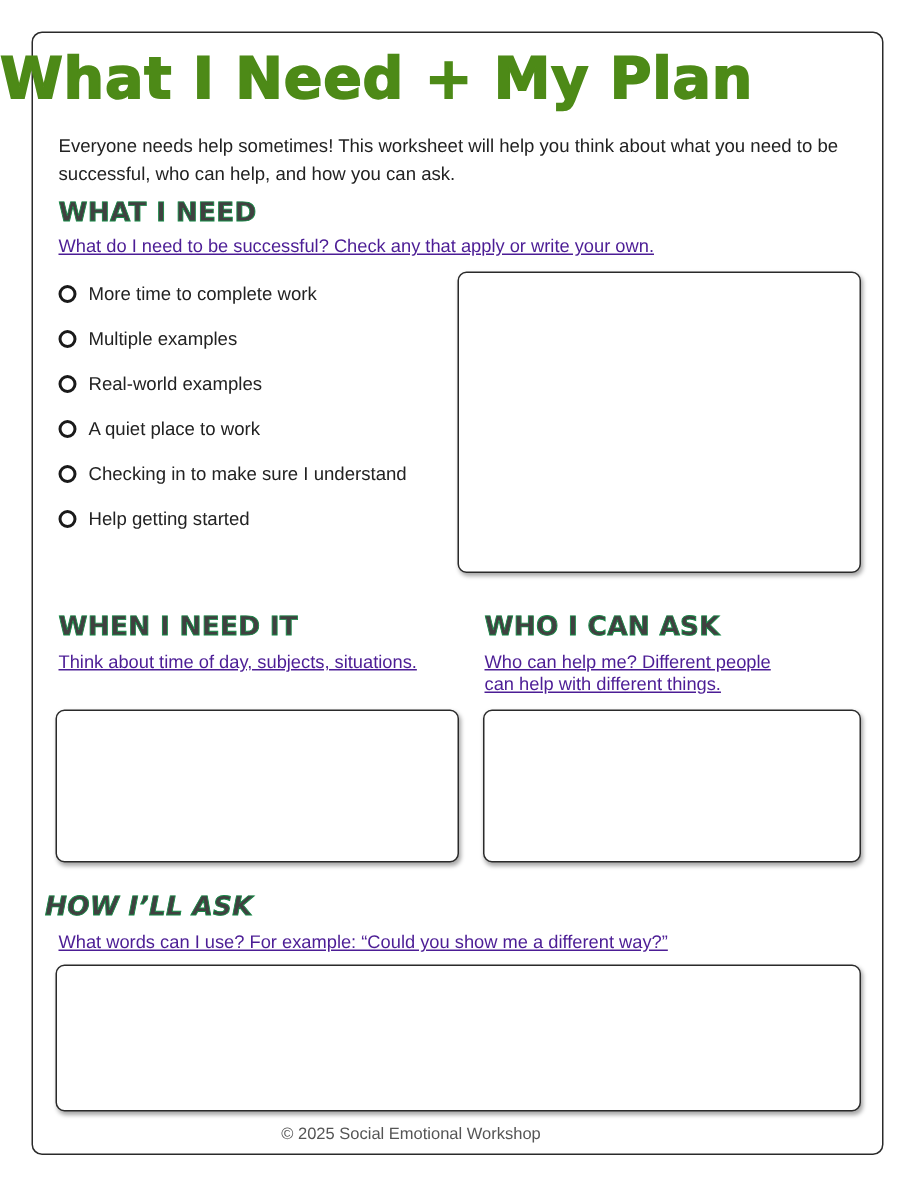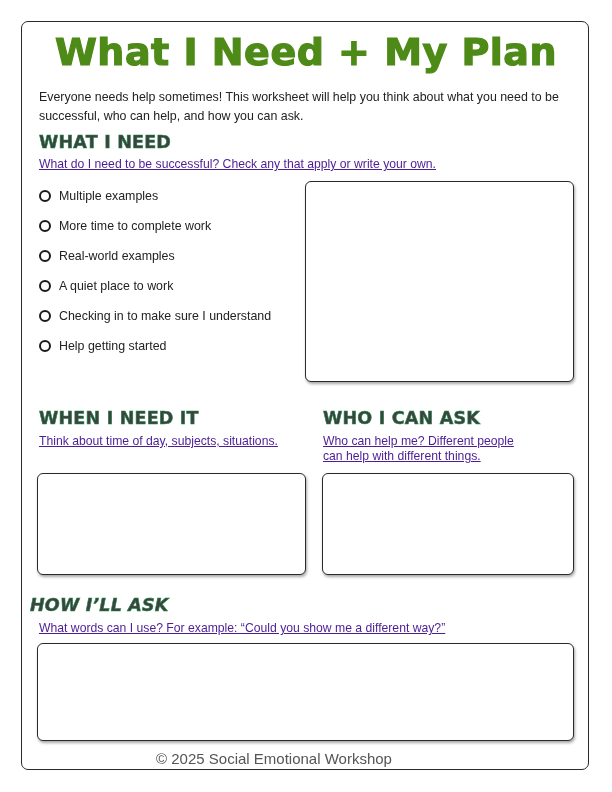--- a/index.html
+++ b/index.html
@@ -23,21 +23,21 @@
       height: 749px;
       border: 1.2px solid #2a2a2a;
       border-radius: 7px;
       box-sizing: border-box;
     }
     .title {
       position: absolute;
       left: 0;
       top: 28px;
       width: 612px;
-      text-align: center;
+      text-align: left;
       font-family: "DejaVu Sans", sans-serif;
       font-weight: bold;
       font-size: 38px;
       letter-spacing: 0.5px;
       color: #4d8a17;
       line-height: 48px;
       -webkit-text-stroke: 1.2px #4d8a17;
     }
     .intro {
       position: absolute;
@@ -97,44 +97,44 @@
       background: #ffffff;
       box-shadow: 1px 2px 3px rgba(0,0,0,0.35);
       box-sizing: border-box;
     }
     .footer {
       position: absolute;
       left: 0;
       top: 750px;
       width: 548px;
       text-align: center;
-      font-size: 15px;
+      font-size: 11px;
       color: #555;
     }
   </style>
 </head>
 <body>
 
 <div class="frame"></div>
 
 <div class="title">What I Need + My Plan</div>
 
 <div class="intro">Everyone needs help sometimes! This worksheet will help you think about what you need to be successful, who can help, and how you can ask.</div>
 
 <div class="section-heading" style="left:39px; top:131px;">WHAT I NEED</div>
 <div class="section-sub" style="left:39px; top:157px; width:540px;">What do I need to be successful? Check any that apply or write your own.</div>
 
 <ul class="checklist">
   <li class="check-item">
     <span class="check-circle"></span>
-    <span>Multiple examples</span>
+    <span>More time to complete work</span>
   </li>
   <li class="check-item">
     <span class="check-circle"></span>
-    <span>More time to complete work</span>
+    <span>Multiple examples</span>
   </li>
   <li class="check-item">
     <span class="check-circle"></span>
     <span>Real-world examples</span>
   </li>
   <li class="check-item">
     <span class="check-circle"></span>
     <span>A quiet place to work</span>
   </li>
   <li class="check-item">

